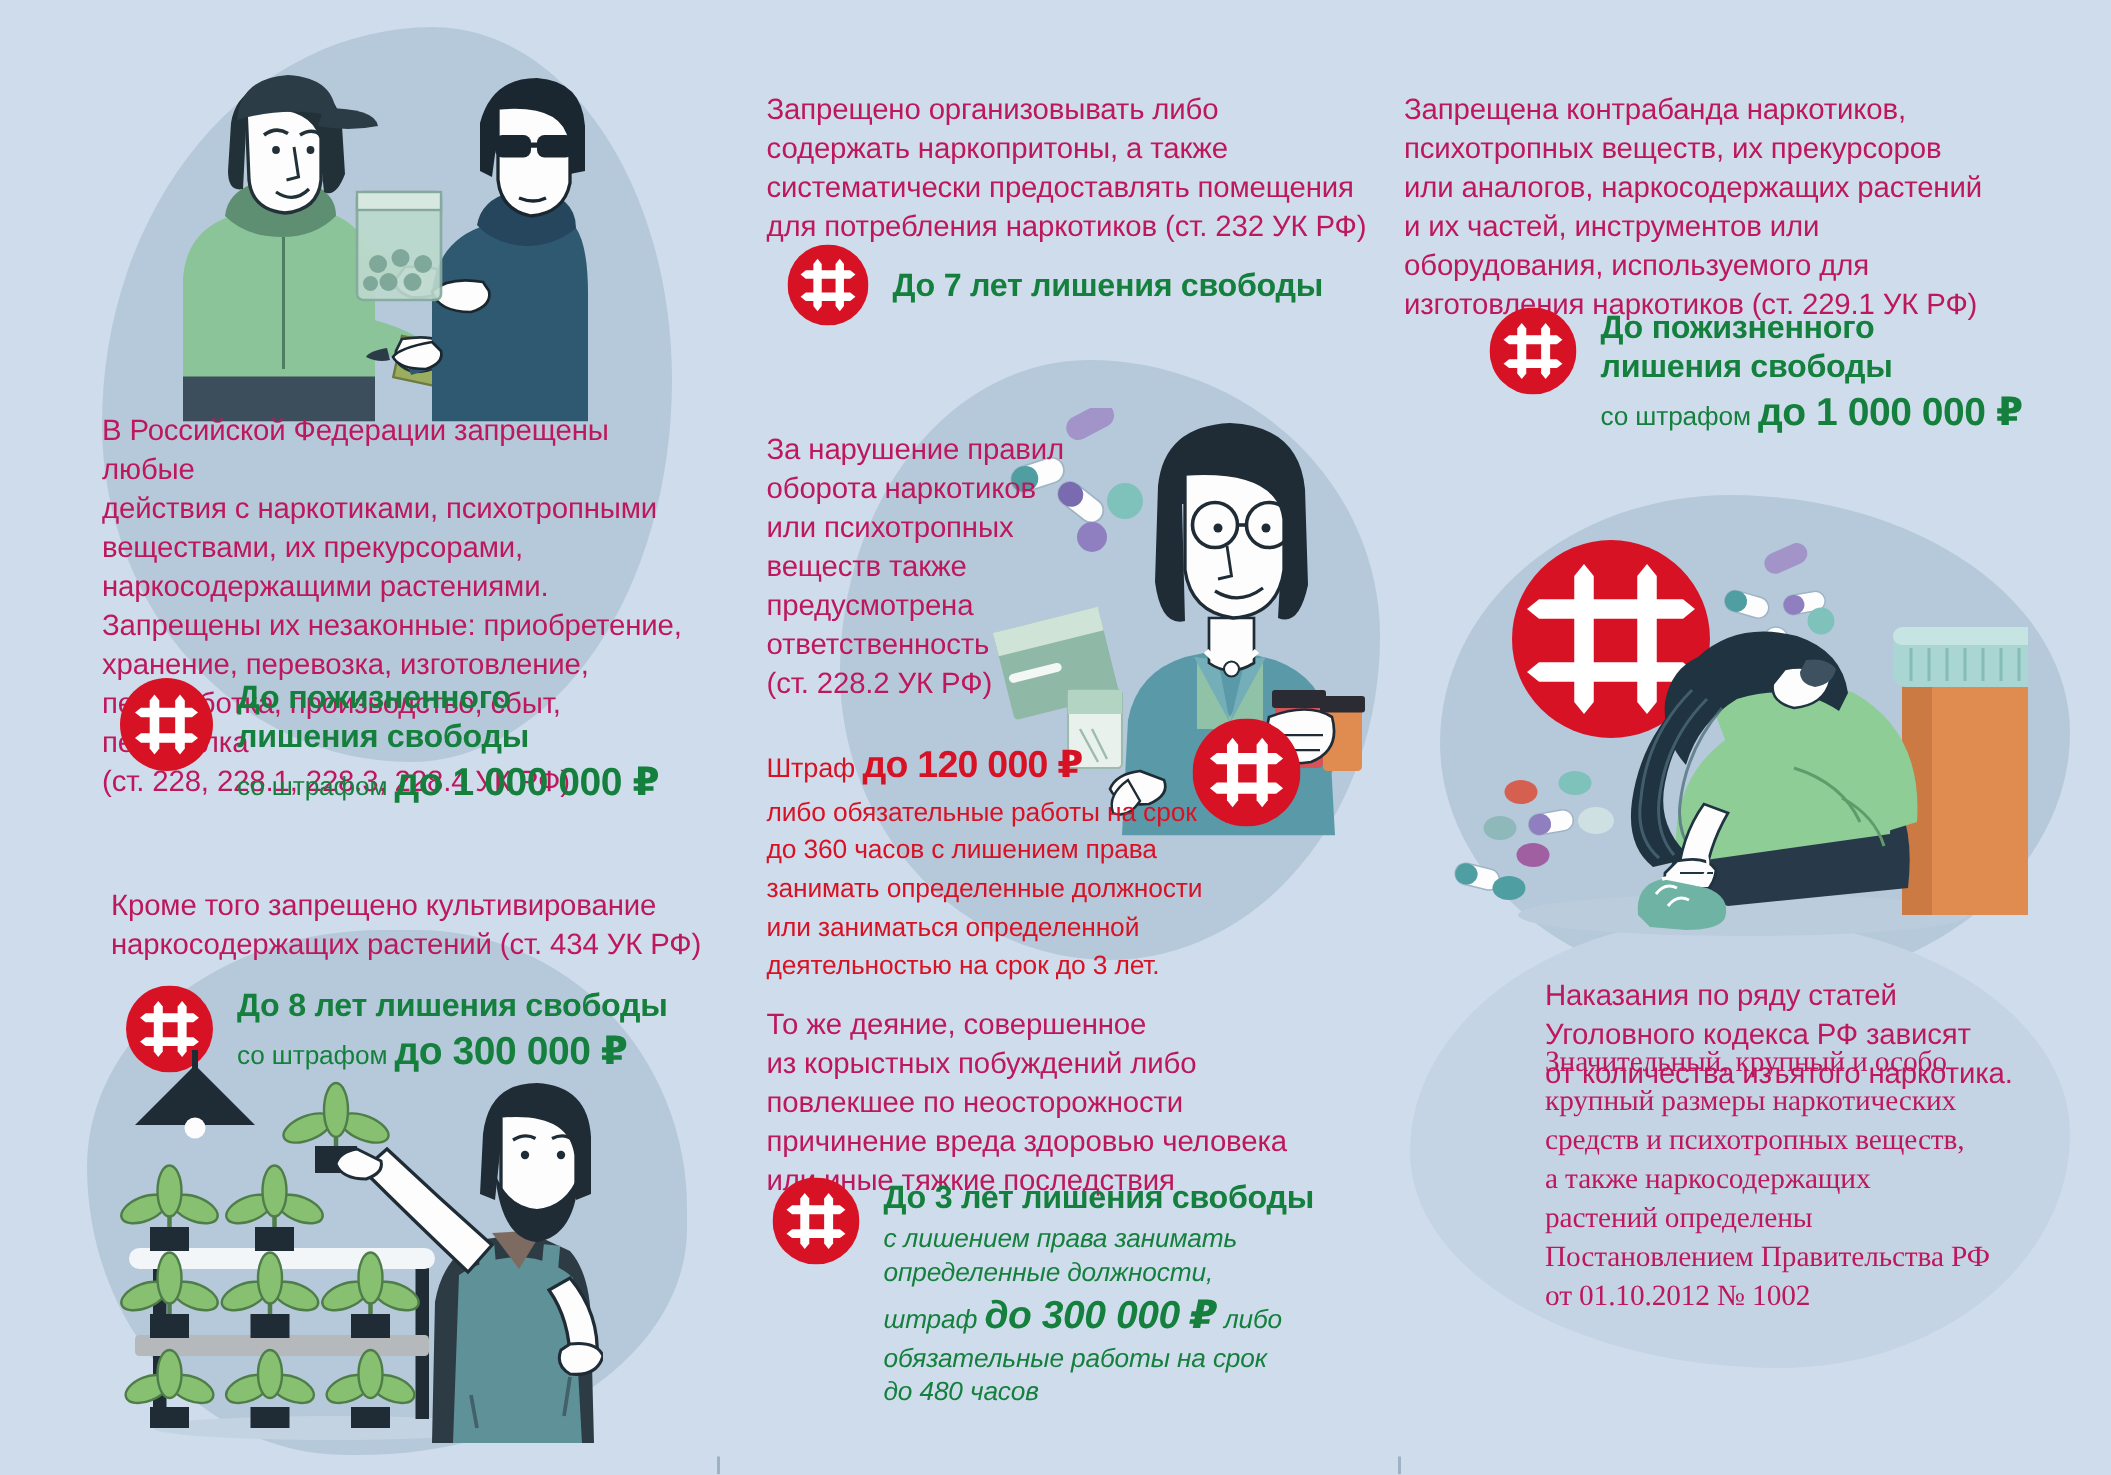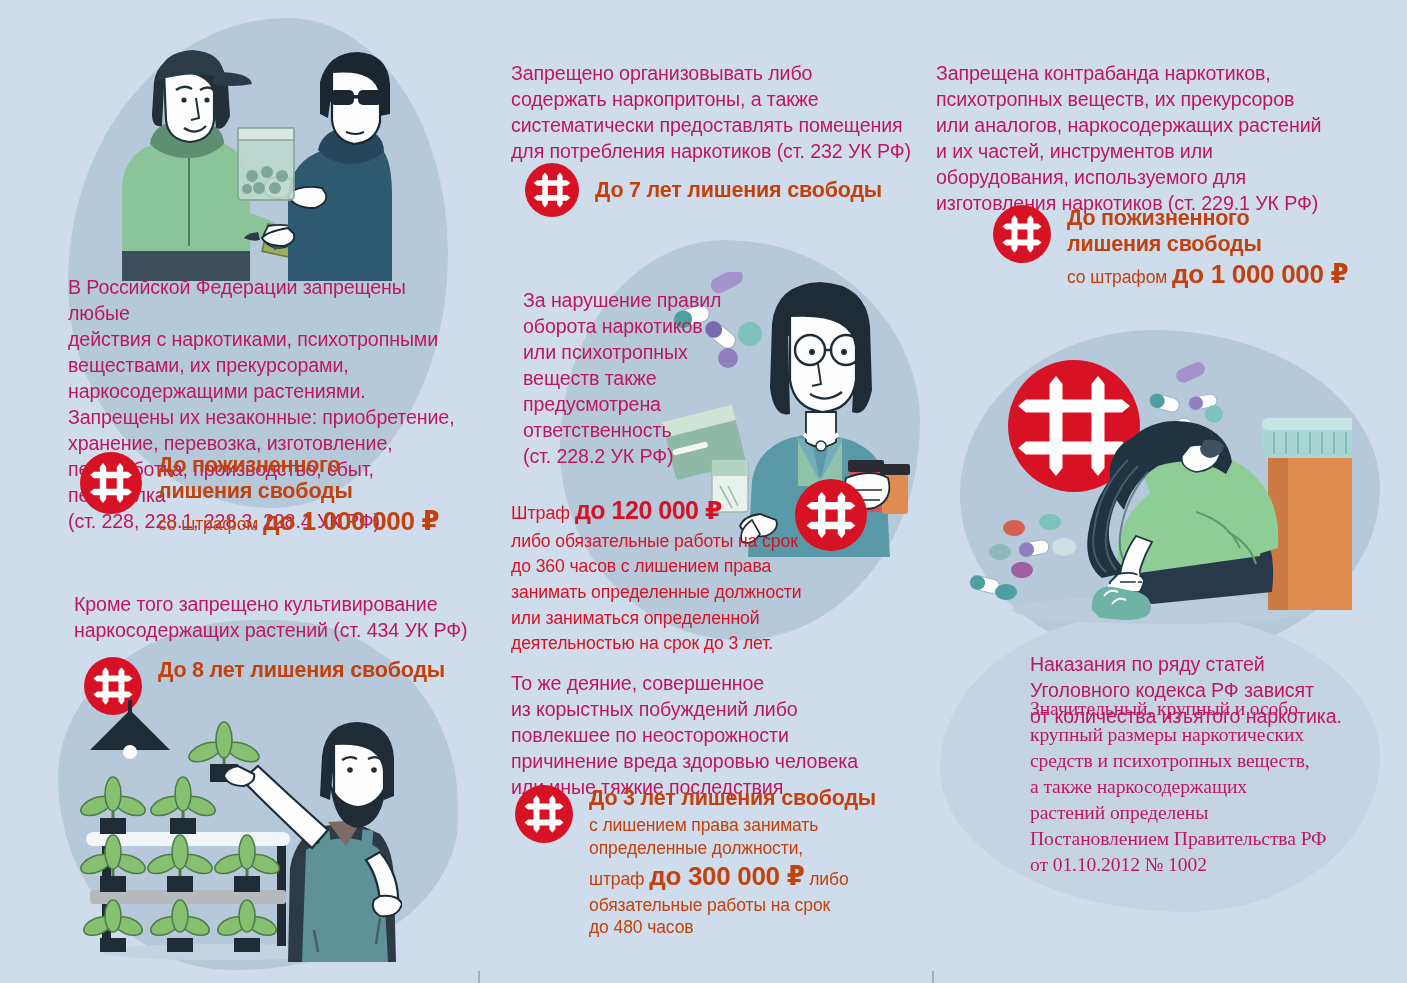--- a/index.html
+++ b/index.html
@@ -63,21 +63,21 @@
     letter-spacing: -0.1px;
   }
 
   
   .penalty {
     position: absolute;
     display: flex;
     align-items: flex-start;
     gap: 16px;
   }
-  .penalty-text { color: #c2410c; }
+  .penalty-text { color: #15803d; }
   .penalty-head {
     font-size: 21.5px;
     font-weight: bold;
     line-height: 1.22;
     white-space: pre-line;
     letter-spacing: -0.2px;
   }
   .penalty-sub {
     font-size: 17.5px;
     line-height: 1.3;
@@ -217,20 +217,21 @@
       <circle cx="31" cy="31" r="31" fill="#d81225"></circle>
       <g fill="#ffffff">
         <path d="M23 11 l3.2 4 v32 l-3.2 4 l-3.2 -4 v-32 z"></path>
         <path d="M40 11 l3.2 4 v32 l-3.2 4 l-3.2 -4 v-32 z"></path>
         <path d="M10 23 l4 3.2 h34 l4 -3.2 l-4 -3.2 h-34 z"></path>
         <path d="M10 40 l4 3.2 h34 l4 -3.2 l-4 -3.2 h-34 z"></path>
       </g>
     </svg>
     <div class="penalty-text">
       <div class="penalty-head">До 8 лет лишения свободы</div>
+      <div class="penalty-sub fine-line"><span>со штрафом </span><b>до 300 000 ₽</b></div>
     </div>
   </div>
 
   <svg class="illus" style="left:62px; top:700px;" width="340" height="262" viewBox="0 0 340 262">
 
     <rect x="66" y="0" width="4" height="16" fill="#1f2c36"></rect>
     <path d="M28 50 L68 10 L108 50 Z" fill="#1f2c36"></path>
     <circle cx="68" cy="52" r="7" fill="#fdfdfd"></circle>
 
     <ellipse cx="160" cy="252" rx="120" ry="8" fill="#c3d3e1"></ellipse>
@@ -401,21 +402,21 @@
     <rect x="188" y="188" width="36" height="12" rx="2" fill="#2b2b33"></rect>
     <rect x="196" y="208" width="22" height="14" fill="#f2ecea"></rect>
     <rect x="222" y="200" width="26" height="42" rx="3" fill="#e08b4f"></rect>
     <rect x="220" y="192" width="30" height="11" rx="2" fill="#2b2b33"></rect>
 
     <path d="M186 206 q26 -10 42 0 q6 22 -14 30 q-26 4 -32 -10 z" fill="#fdfdfd" stroke="#1f2c36" stroke-width="1.8"></path>
     <path d="M192 218 h30 M194 228 h26" stroke="#1f2c36" stroke-width="1.5"></path>
     <path d="M160 218 q28 -4 32 2 q-2 8 -18 10 q-16 0 -14 -12 z" fill="#1f2c36"></path>
   </svg>
 
-  <div class="body-text" style="left:523px; top:287px; width:230px;">За нарушение правил
+  <div class="body-text" style="left:511px; top:287px; width:230px;">За нарушение правил
 оборота наркотиков
 или психотропных
 веществ также
 предусмотрена
 ответственность
 (ст. 228.2 УК РФ)</div>
 
   <div class="red-para" style="left:511px; top:492px; width:330px;"><span class="lead">Штраф </span><span class="amount">до 120 000 ₽</span><span style="display:block;">либо обязательные работы на срок
 до 360 часов с лишением права
 занимать определенные должности
@@ -443,21 +444,21 @@
       <circle cx="31" cy="31" r="31" fill="#d81225"></circle>
       <g fill="#ffffff">
         <path d="M23 11 l3.2 4 v32 l-3.2 4 l-3.2 -4 v-32 z"></path>
         <path d="M40 11 l3.2 4 v32 l-3.2 4 l-3.2 -4 v-32 z"></path>
         <path d="M10 23 l4 3.2 h34 l4 -3.2 l-4 -3.2 h-34 z"></path>
         <path d="M10 40 l4 3.2 h34 l4 -3.2 l-4 -3.2 h-34 z"></path>
       </g>
     </svg>
     <div class="penalty-text">
       <div class="penalty-head">До 3 лет лишения свободы</div>
-      <div class="penalty-sub" style="margin-top:3px;"><span>с лишением права занимать
+      <div class="penalty-sub" style="margin-top:3px;font-style:italic;"><span>с лишением права занимать
 определенные должности,
 штраф </span><b>до 300 000 ₽</b><span> либо
 обязательные работы на срок
 до 480 часов</span></div>
     </div>
   </div>
 
   <div class="body-text" style="left:936px; top:60px; width:400px;">Запрещена контрабанда наркотиков,
 психотропных веществ, их прекурсоров
 или аналогов, наркосодержащих растений

